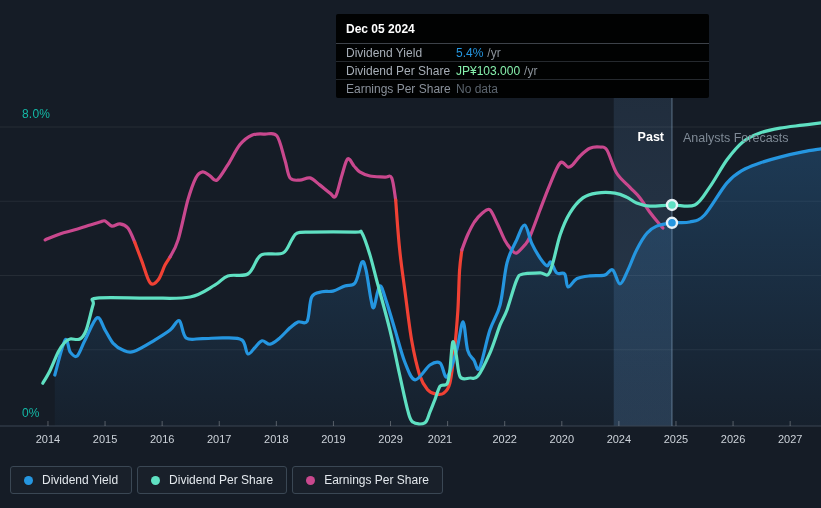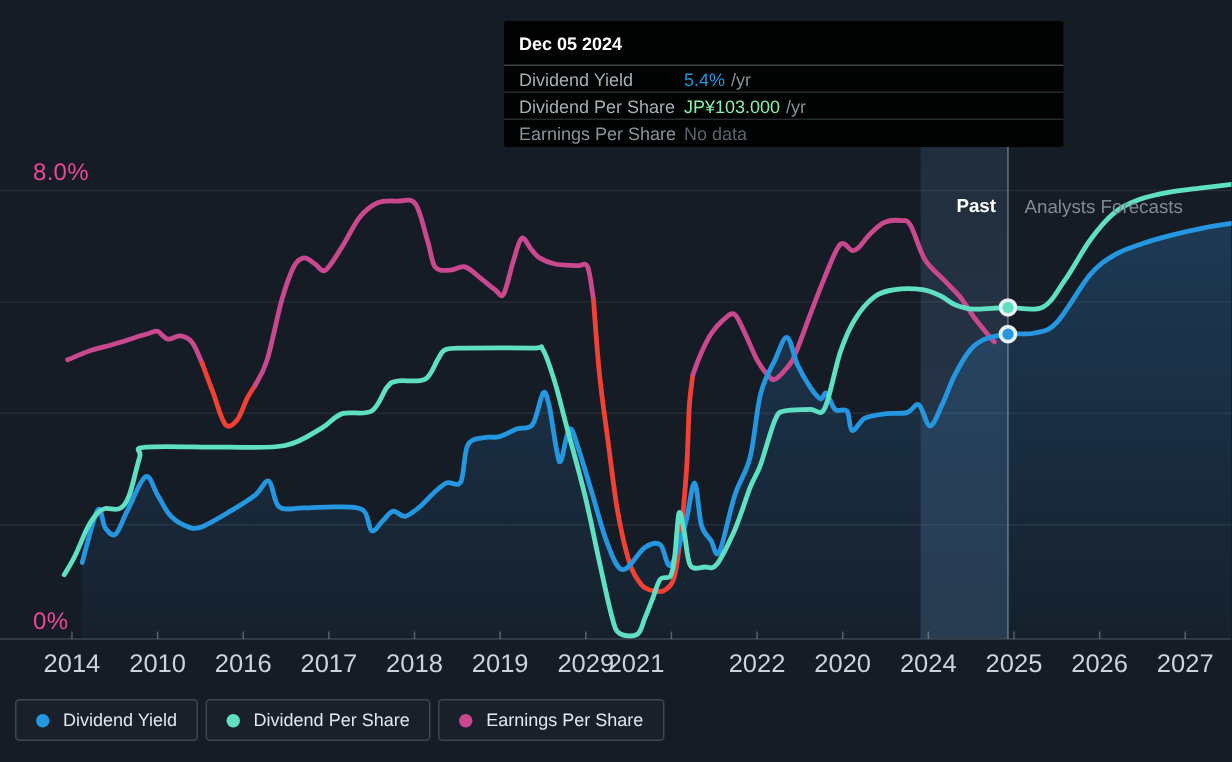--- a/index.html
+++ b/index.html
@@ -1,22 +1,22 @@
 <!DOCTYPE html>
 <html><head>
 <meta charset="utf-8">
 <style>
   *{margin:0;padding:0;box-sizing:border-box}
   html,body{width:821px;height:508px;overflow:hidden;background:#151C26;font-family:"Liberation Sans",sans-serif}
   .stage{position:relative;width:821px;height:508px}
   #plot{position:absolute;left:0;top:0;width:821px;height:508px}
-  .ylab{position:absolute;color:#ec4899;font-size:16px;letter-spacing:.2px}
+  .ylab{position:absolute;color:#14b8a6;font-size:12px;letter-spacing:.2px}
   .ylab.max{left:22px;top:107px}
   .ylab.min{left:22px;top:406px}
-  .xaxis-label{position:absolute;top:433px;transform:translateX(-50%);color:#CDD3DA;font-size:17px}
+  .xaxis-label{position:absolute;top:433px;transform:translateX(-50%);color:#CDD3DA;font-size:11px}
   .zone-past{position:absolute;top:130px;right:157px;color:#FFFFFF;font-weight:700;font-size:12.5px}
   .zone-fc{position:absolute;top:131px;left:683px;color:#7F8A96;font-size:12.5px}
   .tooltip{position:absolute;left:336px;top:14px;width:373px;background:#010202;border-radius:2px}
   .tt-title{padding:8px 10px 7px;color:#FFFFFF;font-weight:700;font-size:12px;border-bottom:1px solid #3D4249}
   .tt-row{display:flex;align-items:center;height:18px;padding:0 10px;border-bottom:1px solid #25292E;font-size:12px}
   .tt-row:last-child{border-bottom:none}
   .tt-label{width:110px;flex:none}
   .tt-value{font-weight:400}
   .tt-unit{color:#8A9199;margin-left:4px}
   .legend{position:absolute;left:10px;top:466px;display:flex;gap:5px}
@@ -73,27 +73,27 @@
     </svg>
 
   <div class="ylab max">8.0%</div>
   <div class="ylab min">0%</div>
 
   <div class="zone-past">Past</div>
   <div class="zone-fc">Analysts Forecasts</div>
 
   <div id="x-axis">
       <div class="xaxis-label" style="left: 47.9583px;">2014</div>
-      <div class="xaxis-label" style="left: 105.051px;">2010</div>
+      <div class="xaxis-label" style="left: 105.051px;">2015</div>
       <div class="xaxis-label" style="left: 162.145px;">2016</div>
       <div class="xaxis-label" style="left: 219.238px;">2017</div>
       <div class="xaxis-label" style="left: 276.331px;">2018</div>
       <div class="xaxis-label" style="left: 333.424px;">2019</div>
       <div class="xaxis-label" style="left: 390.517px;">2029</div>
-      <div class="xaxis-label" style="left: 424px;">2021</div>
+      <div class="xaxis-label" style="left: 440px;">2021</div>
       <div class="xaxis-label" style="left: 504.704px;">2022</div>
       <div class="xaxis-label" style="left: 561.797px;">2020</div>
       <div class="xaxis-label" style="left: 618.89px;">2024</div>
       <div class="xaxis-label" style="left: 675.983px;">2025</div>
       <div class="xaxis-label" style="left: 733.076px;">2026</div>
       <div class="xaxis-label" style="left: 790.17px;">2027</div>
     </div>
 
   <div class="tooltip">
     <div class="tt-title">Dec 05 2024</div>

